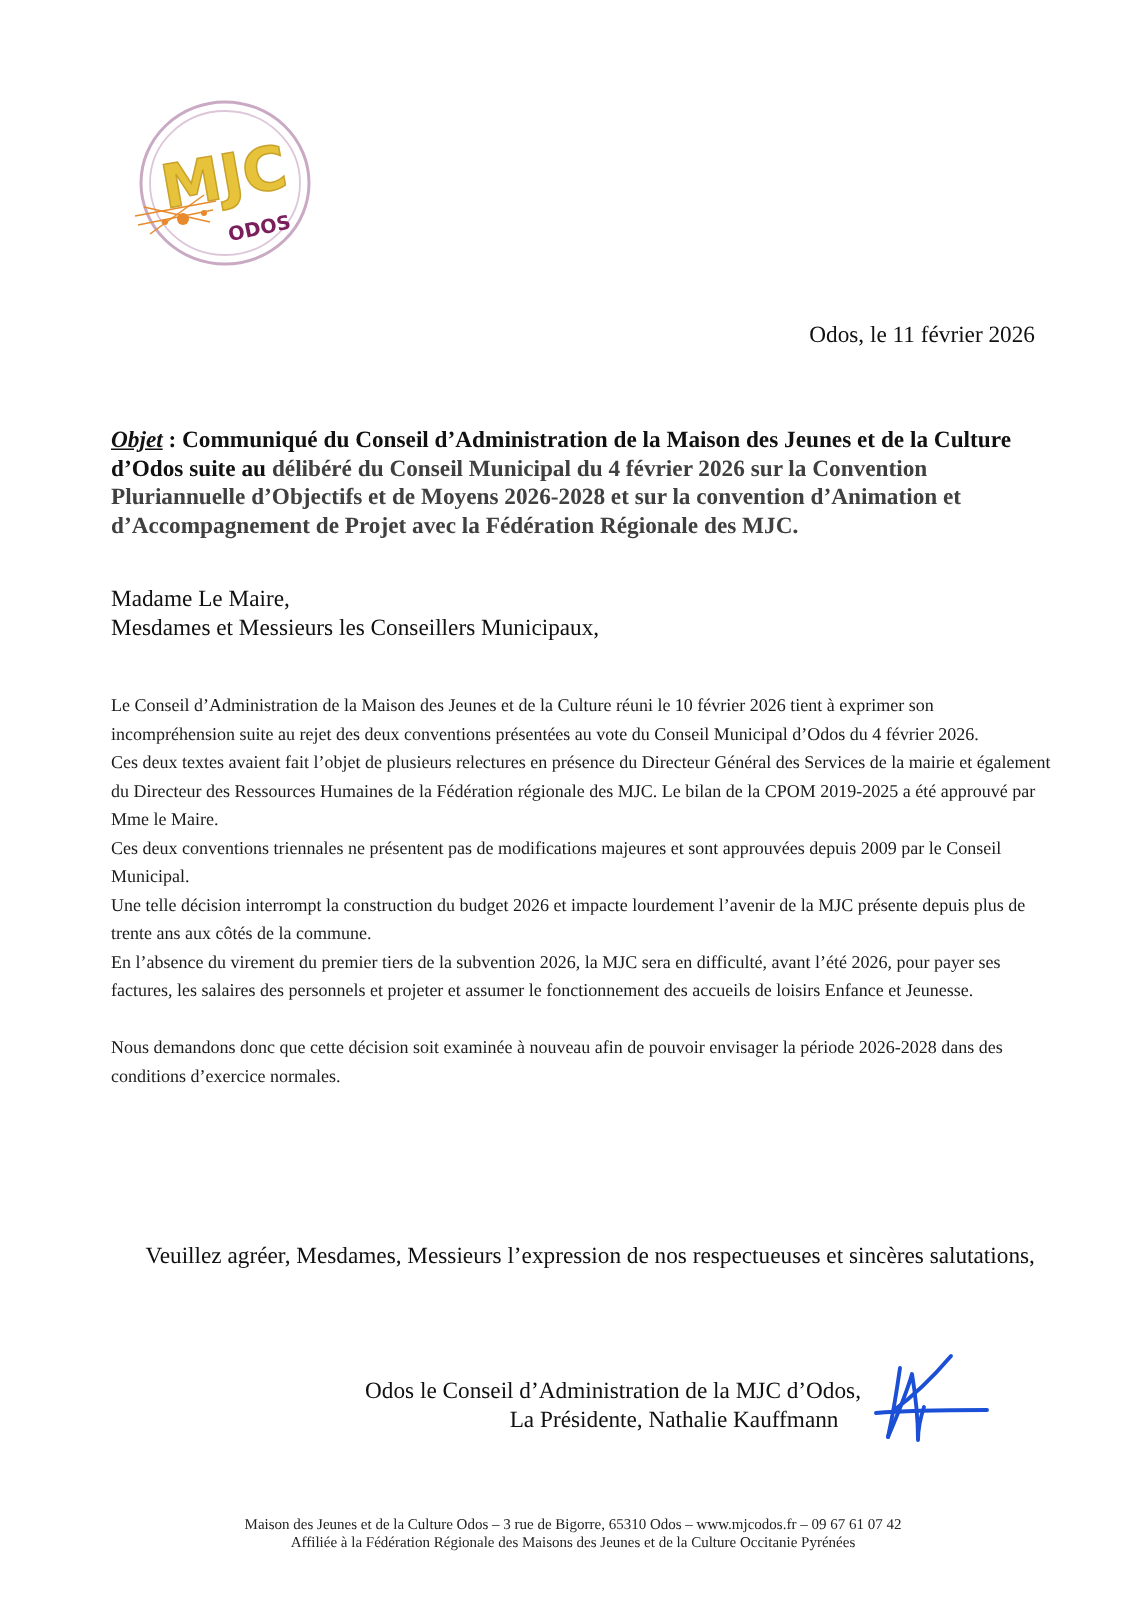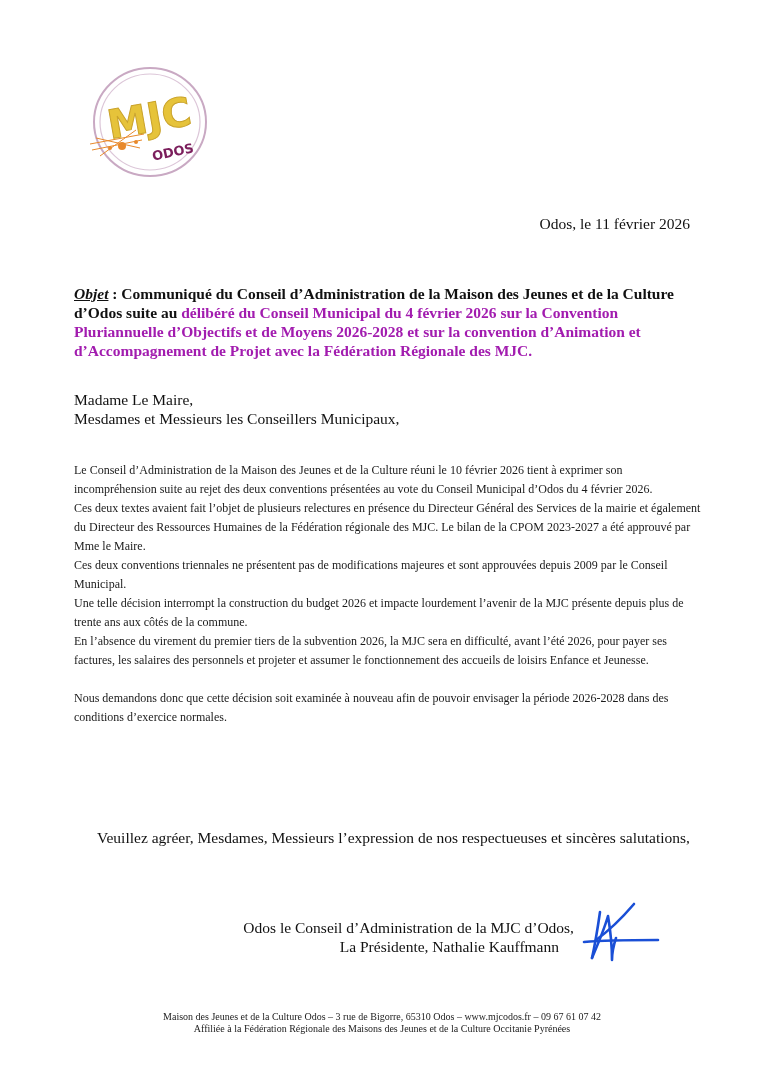--- a/index.html
+++ b/index.html
@@ -8,21 +8,21 @@
     font-family: "Liberation Serif", "DejaVu Serif", serif;
     color: #111111;
   }
   .logo { position: absolute; left: 86px; top: 64px; width: 124px; height: 116px; }
   .date { position: absolute; right: 74px; top: 215px; font-size: 15.5px; }
   .subject {
     position: absolute; left: 74px; top: 284px; width: 620px;
     font-size: 15.5px; font-weight: bold; line-height: 19px;
   }
   .subject .label { text-decoration: underline; font-style: italic; }
-  .subject .gray { color: #a21caf; }
+  .subject .gray { color: #404040; }
   .salutation { position: absolute; left: 74px; top: 390px; font-size: 15.5px; line-height: 19px; }
   .body-text {
     position: absolute; left: 74px; top: 461px; width: 630px;
     font-size: 12px; line-height: 19px; color: #1a1a1a;
   }
   .body-text p { margin: 0; }
   .body-text .gap { height: 19px; }
   .closing { position: absolute; left: 97px; top: 829px; font-size: 15.5px; white-space: nowrap; }
   .sign-block {
     position: absolute; right: 190px; top: 918px; text-align: right;
@@ -62,21 +62,21 @@
   <span class="label">Objet</span><span> : </span><span>Communiqué du Conseil d’Administration de la Maison des Jeunes et de la Culture d’Odos suite au</span><span class="gray"> délibéré du Conseil Municipal du 4 février 2026 sur la Convention Pluriannuelle d’Objectifs et de Moyens 2026-2028 et sur la convention d’Animation et d’Accompagnement de Projet avec la Fédération Régionale des MJC.</span>
 </div>
 
 <div class="salutation">
   <div>Madame Le Maire,</div>
   <div>Mesdames et Messieurs les Conseillers Municipaux,</div>
 </div>
 
 <div class="body-text">
   <p>Le Conseil d’Administration de la Maison des Jeunes et de la Culture réuni le 10 février 2026 tient à exprimer son incompréhension suite au rejet des deux conventions présentées au vote du Conseil Municipal d’Odos du 4 février 2026.</p>
-  <p>Ces deux textes avaient fait l’objet de plusieurs relectures en présence du Directeur Général des Services de la mairie  et également du Directeur des Ressources Humaines de la Fédération régionale des MJC. Le bilan de la CPOM 2023-2027 a été approuvé par Mme le Maire.</p>
+  <p>Ces deux textes avaient fait l’objet de plusieurs relectures en présence du Directeur Général des Services de la mairie  et également du Directeur des Ressources Humaines de la Fédération régionale des MJC. Le bilan de la CPOM 2019-2025 a été approuvé par Mme le Maire.</p>
   <p>Ces deux conventions triennales ne présentent pas de modifications majeures et sont approuvées depuis 2009 par le Conseil Municipal.</p>
   <p>Une telle décision interrompt la construction du budget 2026 et impacte lourdement l’avenir de la MJC présente depuis plus de trente ans aux côtés de la commune.</p>
   <p>En l’absence du virement du premier tiers de la subvention 2026, la MJC sera en difficulté, avant l’été 2026, pour payer ses factures, les salaires des personnels et projeter et assumer le fonctionnement des accueils de loisirs Enfance et Jeunesse.</p>
   <div class="gap"></div>
   <p>Nous demandons donc que cette décision soit examinée à nouveau afin de pouvoir envisager la période 2026-2028 dans des conditions d’exercice normales.</p>
 </div>
 
 <div class="closing">Veuillez agréer, Mesdames, Messieurs l’expression de nos respectueuses et sincères salutations,</div>
 
 <div class="sign-block">

